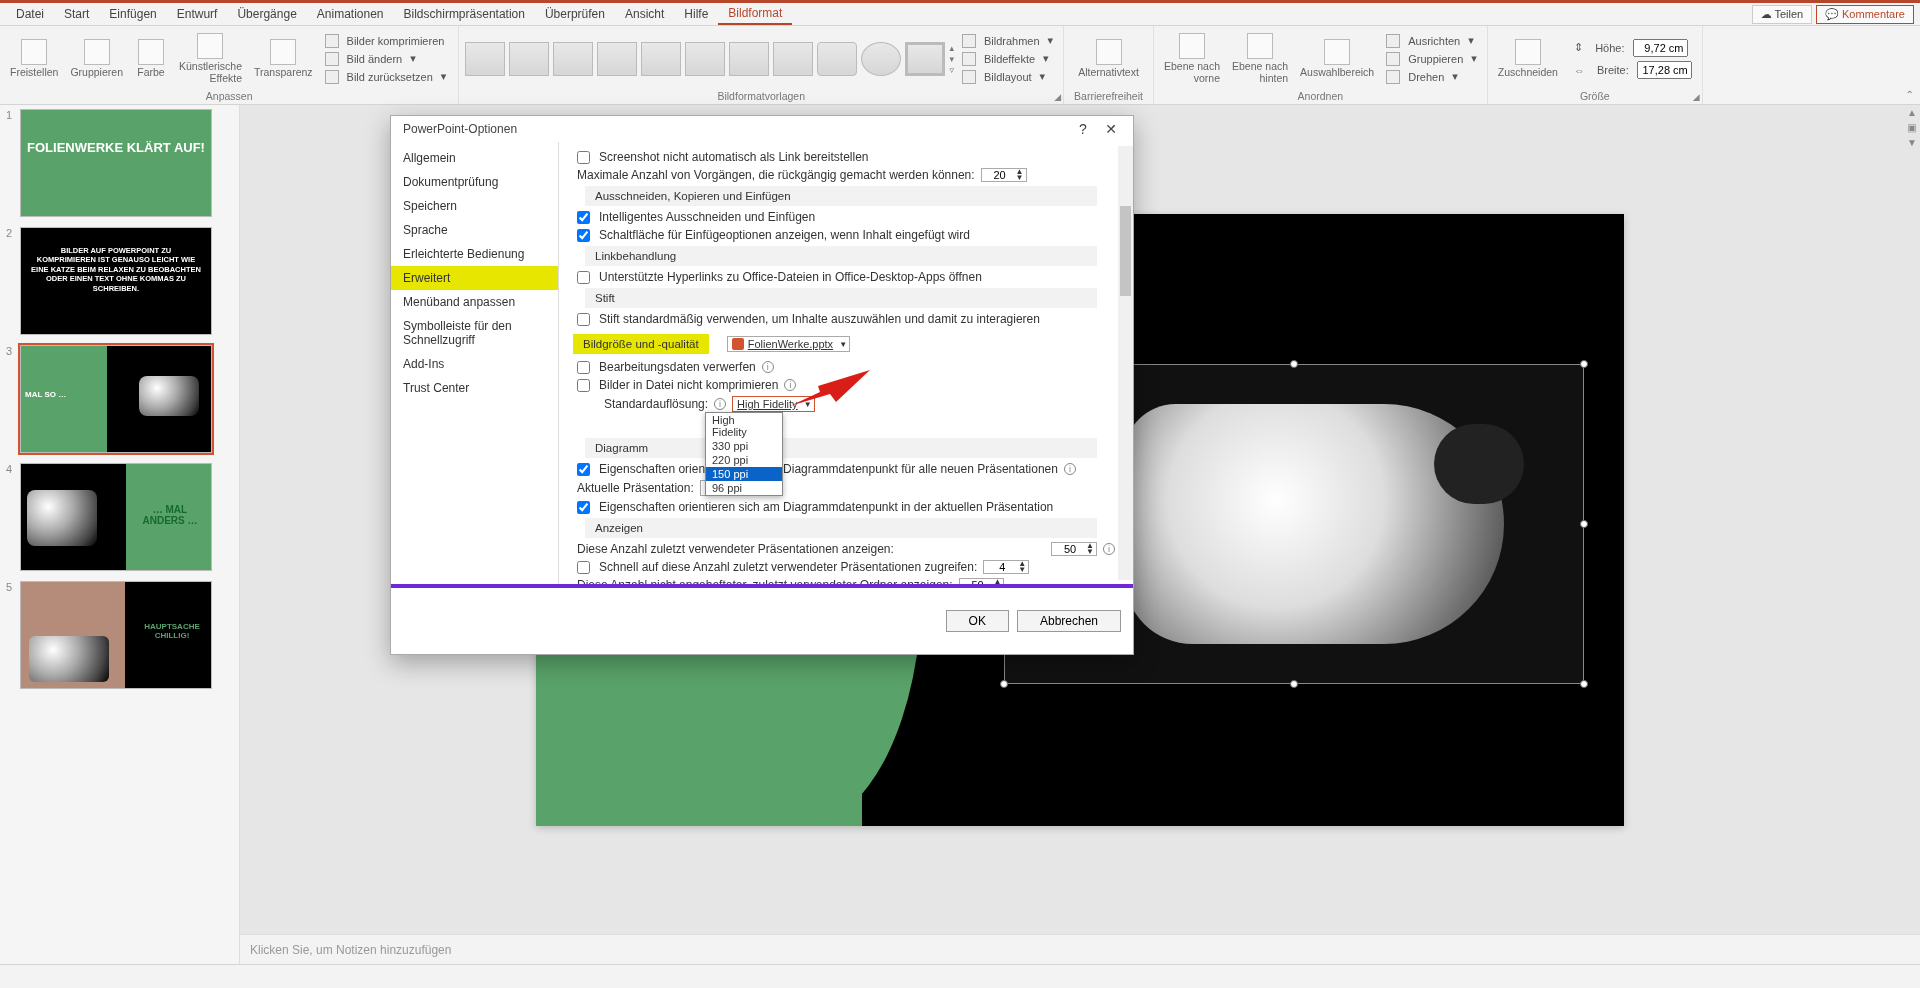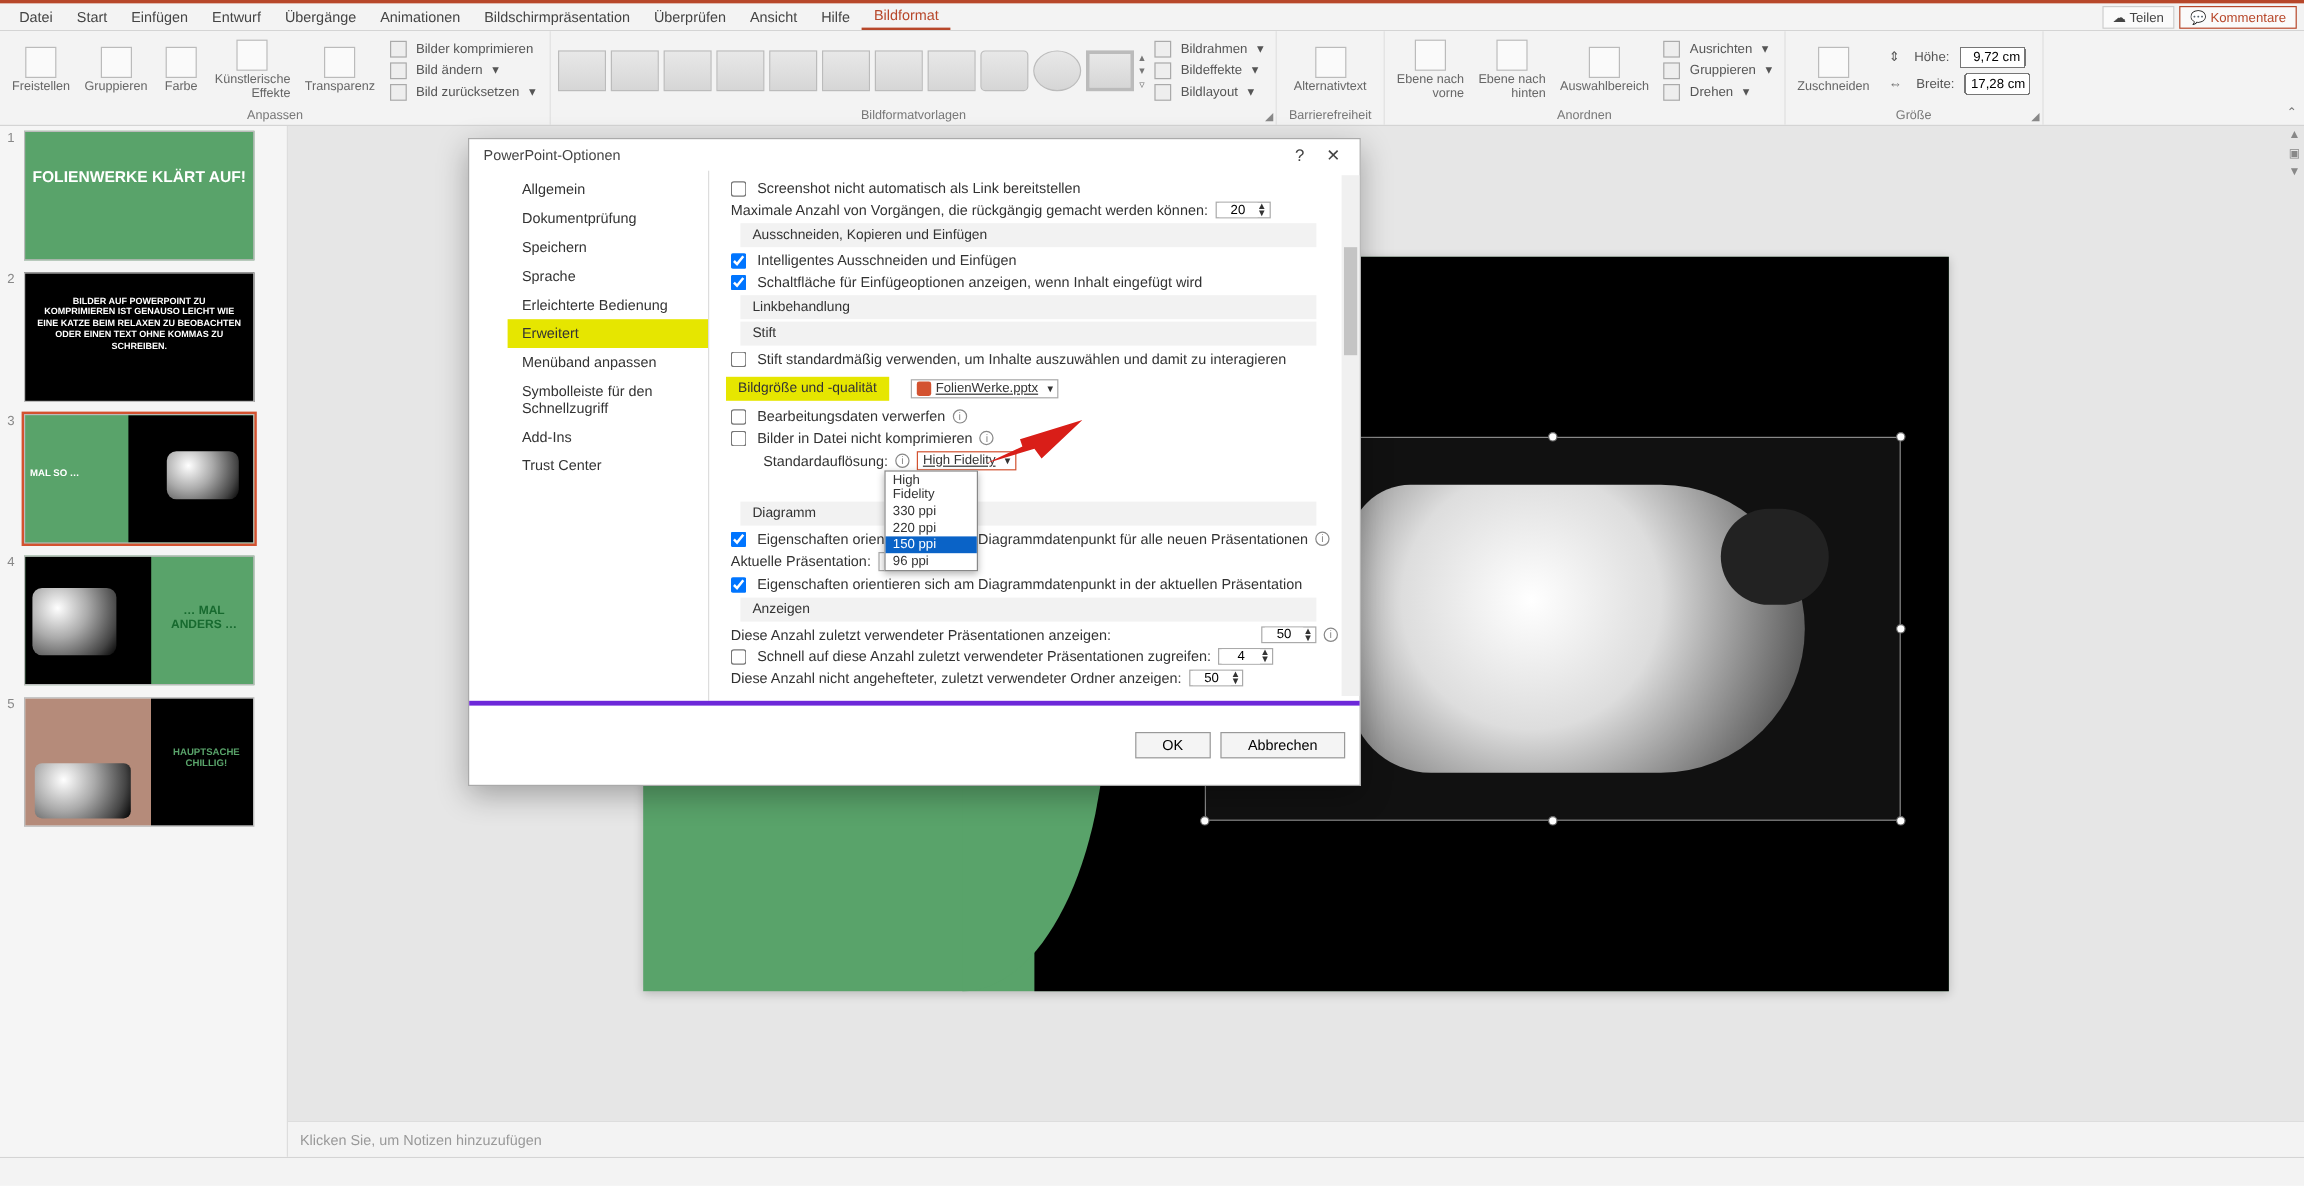--- a/index.html
+++ b/index.html
@@ -60,21 +60,21 @@
 
   .notesbar { height: 30px; background:#f3f3f3; border-top:1px solid #ddd; display:flex; align-items:center; padding:0 10px; color:#999; font-size:12px;}
   .statusbar { height: 24px; background:#f3f3f3; border-top:1px solid #d4d4d4;}
 
   
   .dialog { position:absolute; left: 390px; top: 115px; width: 744px; height: 540px; background:#fff; border:1px solid #aaa; box-shadow: 0 8px 24px rgba(0,0,0,0.3); display:flex; flex-direction:column; z-index: 100;}
   .dialog .titlebar2 { display:flex; align-items:center; padding: 5px 8px 5px 12px; font-size:12px; color:#444;}
   .dialog .titlebar2 .spacer{flex:1;}
   .dialog .titlebar2 .ctl { width:28px; text-align:center; font-size:14px; cursor:pointer;}
   .dialog .body { flex:1; display:flex; font-size:12px; color:#333; overflow:hidden;}
-  .dialog .leftnav { width: 168px; border-right:1px solid #ddd; padding: 4px 0; margin-left: 32px;}
+  .dialog .leftnav { width: 168px; border-right:1px solid #ddd; padding: 4px 0;}
   .dialog .leftnav .item { padding: 5px 12px; cursor:pointer;}
   .dialog .leftnav .item.hl { background: #e6e600; }
   .dialog .content { flex:1; position:relative; overflow:hidden;}
   .dialog .content .scroll { position:absolute; right:0; top:4px; bottom:4px; width:15px; background:#f0f0f0;}
   .dialog .content .scroll .bar { position:absolute; left:2px; right:2px; top:60px; height:90px; background:#c4c4c4;}
   .dialog .section { padding: 2px 20px 6px 20px;}
   .dialog .section.head { background:#f2f2f2; padding:4px 10px; margin:2px 18px 2px 12px; font-size:11.5px;}
   .dialog .section.head.hl { background:#e6e600; display:inline-block;}
   .dialog .row { display:flex; align-items:center; gap:6px; padding:2px 0;}
   .dialog .row input[type=checkbox]{ margin: 0 3px 0 4px;}
@@ -357,20 +357,24 @@
         <div class="row">
             <input type="checkbox" checked="" style="">
             <span>Intelligentes Ausschneiden und Einfügen</span>
           </div>
         <div class="row">
             <input type="checkbox" checked="" style="">
             <span>Schaltfläche für Einfügeoptionen anzeigen, wenn Inhalt eingefügt wird</span>
           </div>
 
         <div class="section head">Linkbehandlung</div>
+        <div class="row">
+            <input type="checkbox" style="">
+            <span>Unterstützte Hyperlinks zu Office-Dateien in Office-Desktop-Apps öffnen</span>
+          </div>
 
         <div class="section head">Stift</div>
         <div class="row">
             <input type="checkbox" style="">
             <span>Stift standardmäßig verwenden, um Inhalte auszuwählen und damit zu interagieren</span>
           </div>
 
         <div style="display:flex; align-items:center; gap:0; margin:4px 0 2px 0;">
           <div class="section head hl" style="margin-left:0;">Bildgröße und -qualität</div>
           <span class="combo">

